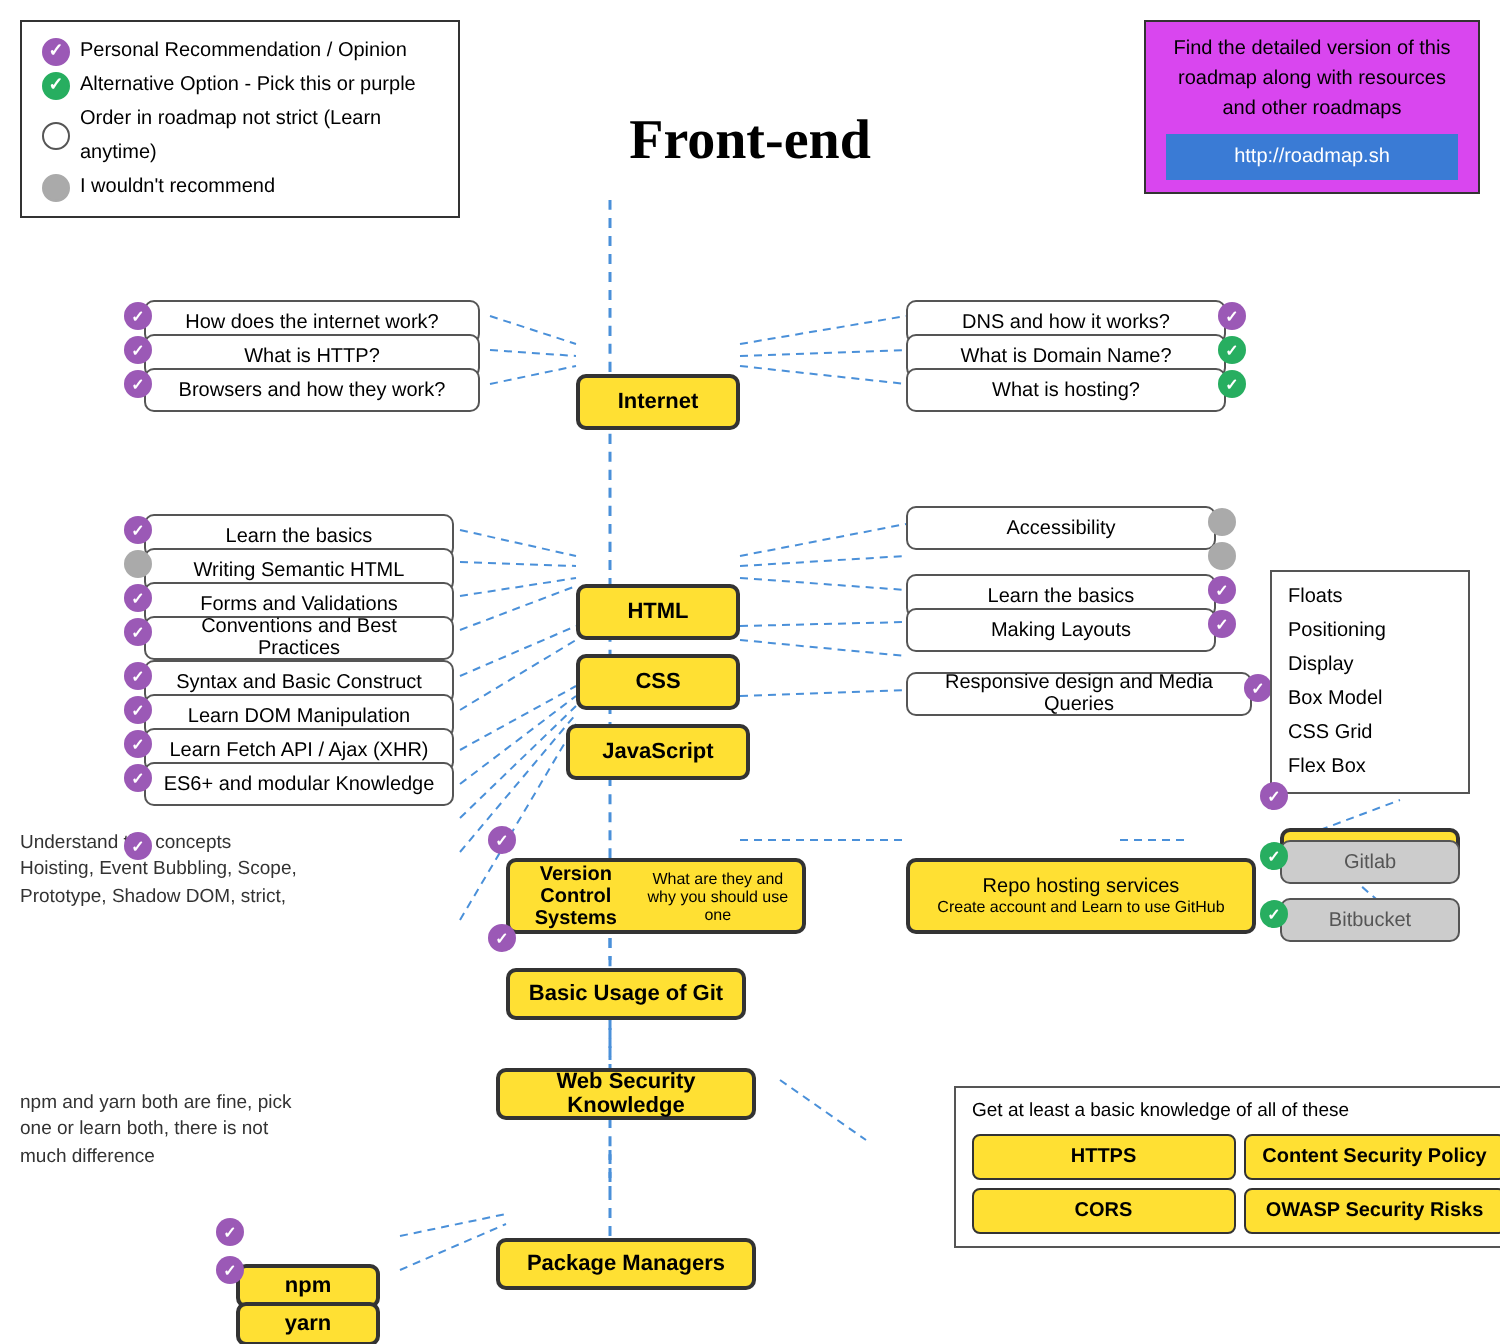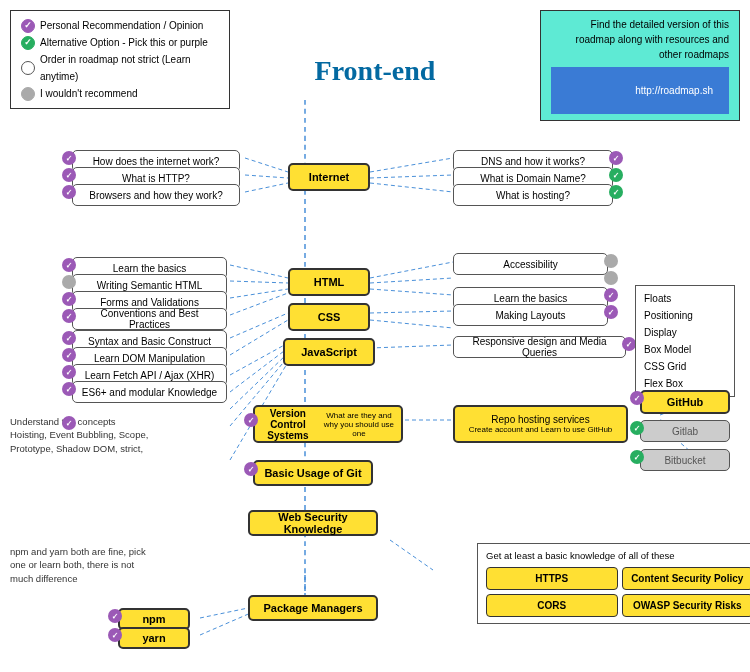--- a/index.html
+++ b/index.html
@@ -50,62 +50,63 @@
     .legend-green { background: #27ae60; color: #fff; border: 1.5px solid #27ae60; }
     .legend-outline { background: #fff; color: #555; border: 1.5px solid #555; }
     .legend-gray { background: #aaa; color: #aaa; border: 1.5px solid #aaa; }
 
     
     .info-box {
       position: absolute;
       top: 10px;
       right: 10px;
       border: 1.5px solid #333;
-      background: #5eead4;
+      background: #d946ef;
       padding: 6px 10px;
-      width: 200px;
-      font-size: 10px;
-      text-align: right;
+      width: 168px;
+      font-size: 10px;
+      text-align: center;
       line-height: 1.5;
     }
     .info-box-link {
       background: #3a7bd5;
       color: #fff;
       display: block;
       margin-top: 5px;
-      padding: 16px;
+      padding: 4px;
       font-size: 10px;
     }
 
     
     .page-title {
       position: absolute;
       top: 55px;
       left: 50%;
       transform: translateX(-50%);
       font-size: 28px;
       font-weight: bold;
       font-family: 'Comic Sans MS', cursive;
-      color: #0369a1;
+      color: #000000;
       white-space: nowrap;
     }
 
     
     .node {
       position: absolute;
       background: #FFE033;
       border: 2px solid #333;
       border-radius: 5px;
       text-align: center;
       display: flex;
       align-items: center;
       justify-content: center;
       font-weight: bold;
       font-size: 11px;
       padding: 3px 2px;
+      margin-top: 24px;
     }
     .node-small {
       position: absolute;
       background: #fff;
       border: 1.5px solid #555;
       border-radius: 5px;
       text-align: center;
       display: flex;
       align-items: center;
       justify-content: center;

